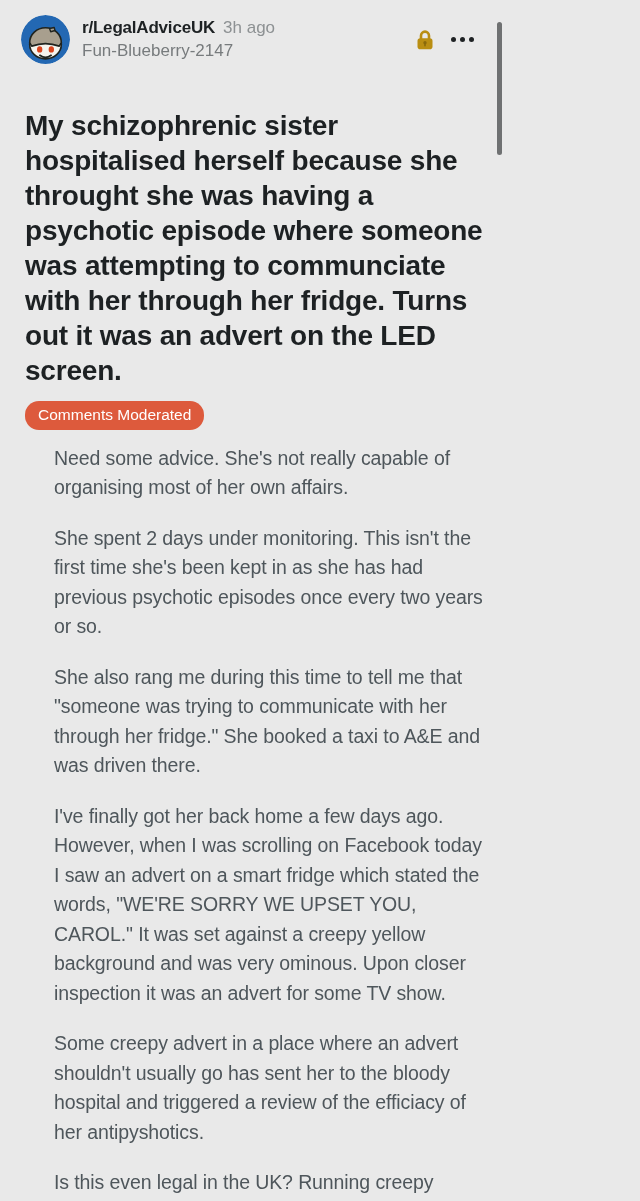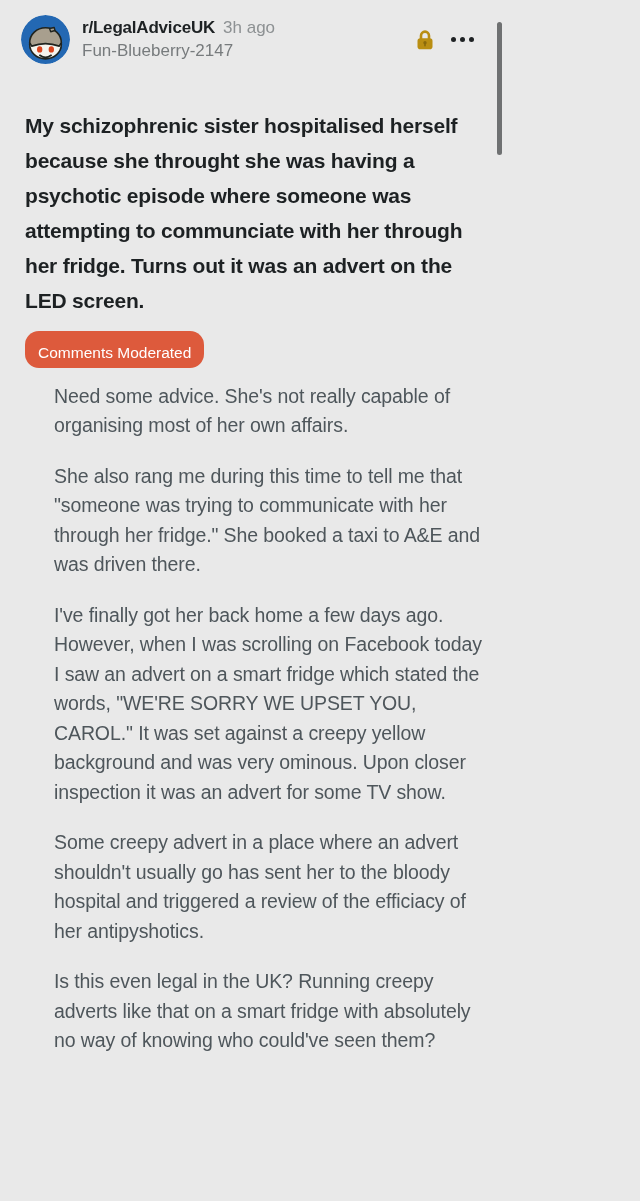--- a/index.html
+++ b/index.html
@@ -55,37 +55,37 @@
     right: 6px; top: 22px;
     width: 5px; height: 133px;
     border-radius: 3px;
     background: #6f7172;
     cursor: pointer;
   }
 
   
   .post-title {
     margin: 44px 24px 0 25px;
-    font-size: 21px;
+    font-size: 28px;
     line-height: 35px;
     font-weight: 700;
     color: #1d2123;
     letter-spacing: -0.2px;
     max-width: 592px;
   }
 
   
   .flair-row { margin: 13px 24px 0 25px; }
   .flair-badge {
     display: inline-block;
     background: #dd5a3c;
     color: #ffffff;
     font-size: 15.5px;
     line-height: 1;
-    padding: 14px 13px 7px;
+    padding: 6px 13px 7px;
     border-radius: 14px;
     cursor: pointer;
   }
 
   
   .post-body { margin: 14px 24px 0 25px; max-width: 592px; }
   .post-body p {
     font-size: 19.5px;
     line-height: 29.5px;
     color: #4e565b;
@@ -141,19 +141,20 @@
   <div class="scrollbar-thumb"></div>
 
   <h1 class="post-title">My schizophrenic sister hospitalised herself because she throught she was having a psychotic episode where someone was attempting to communciate with her through her fridge. Turns out it was an advert on the LED screen.</h1>
 
   <div class="flair-row">
     <span class="flair-badge">Comments Moderated</span>
   </div>
 
   <div class="post-body">
     <p>Need some advice. She's not really capable of organising most of her own affairs.</p>
+    <p>She spent 2 days under monitoring. This isn't the first time she's been kept in as she has had previous psychotic episodes once every two years or so.</p>
     <p>She also rang me during this time to tell me that "someone was trying to communicate with her through her fridge." She booked a taxi to A&amp;E and was driven there.</p>
     <p>I've finally got her back home a few days ago. However, when I was scrolling on Facebook today I saw an advert on a smart fridge which stated the words, "WE'RE SORRY WE UPSET YOU, CAROL." It was set against a creepy yellow background and was very ominous. Upon closer inspection it was an advert for some TV show.</p>
     <p>Some creepy advert in a place where an advert shouldn't usually go has sent her to the bloody hospital and triggered a review of the efficiacy of her antipyshotics.</p>
     <p>Is this even legal in the UK? Running creepy adverts like that on a smart fridge with absolutely no way of knowing who could've seen them?</p>
   </div>
 
 </div>
 
 </body></html>

